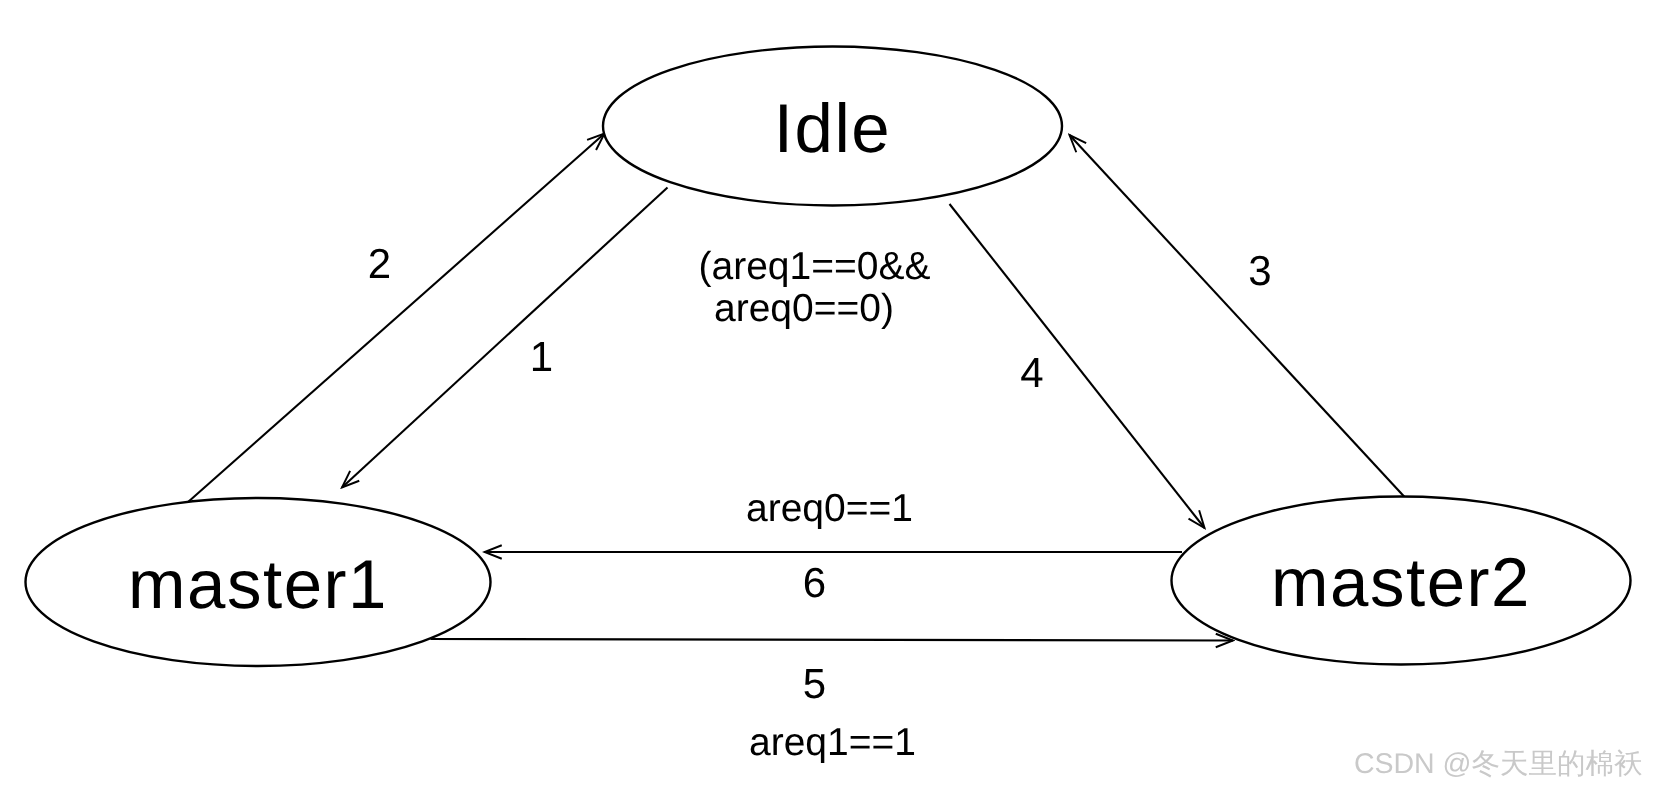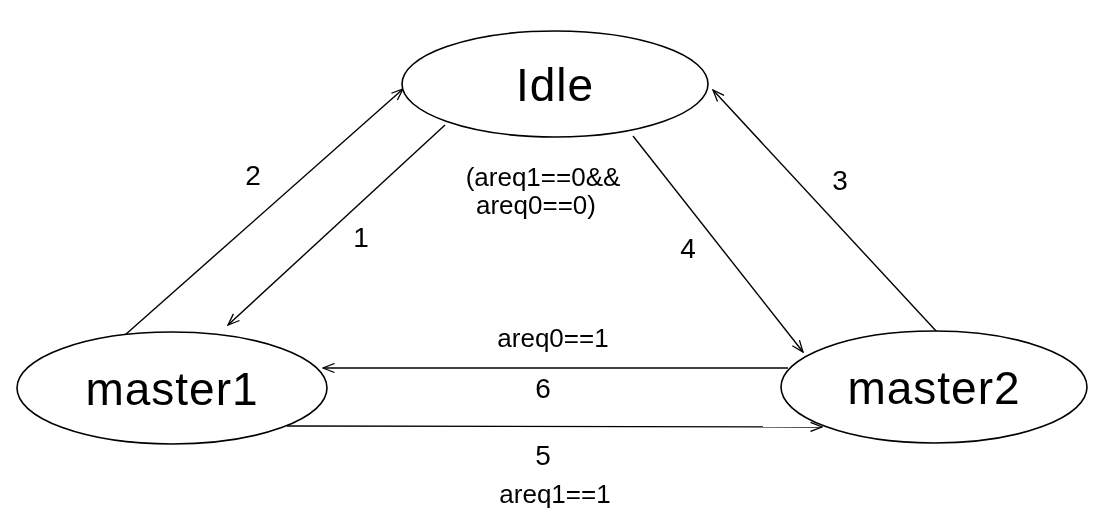--- a/index.html
+++ b/index.html
@@ -83,13 +83,14 @@
       </g>
       <g>
         <ellipse cx="172" cy="388" rx="155" ry="56" fill="#ffffff" stroke="#000000" stroke-width="1.6"></ellipse>
         <text x="172" y="405" text-anchor="middle" class="state-label">master1</text>
       </g>
       <g>
         <ellipse cx="934" cy="387" rx="153" ry="56" fill="#ffffff" stroke="#000000" stroke-width="1.6"></ellipse>
         <text x="934" y="404" text-anchor="middle" class="state-label">master2</text>
       </g>
     </svg>
+  <div class="watermark">CSDN @冬天里的棉袄</div>
 </div>
 
 </body></html>

